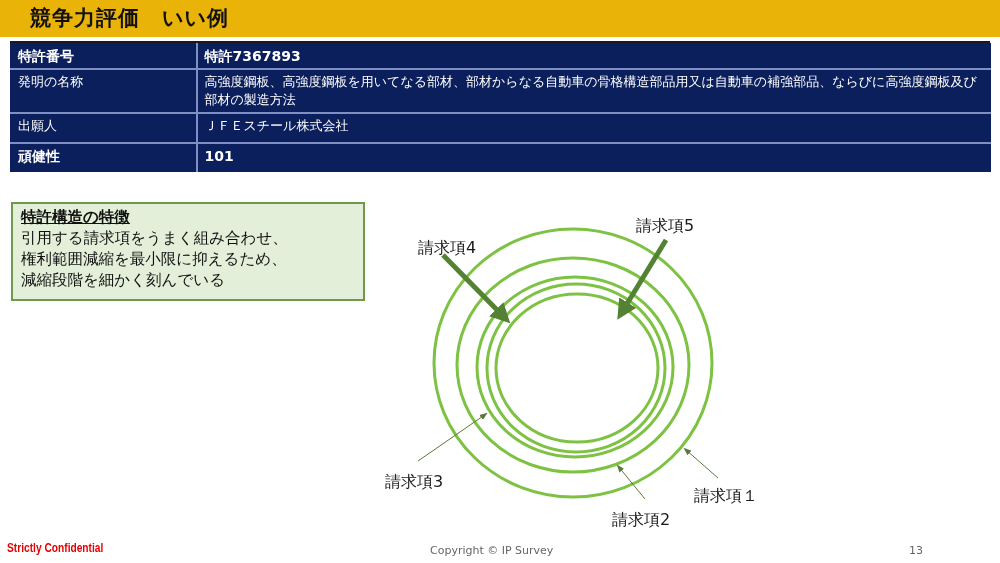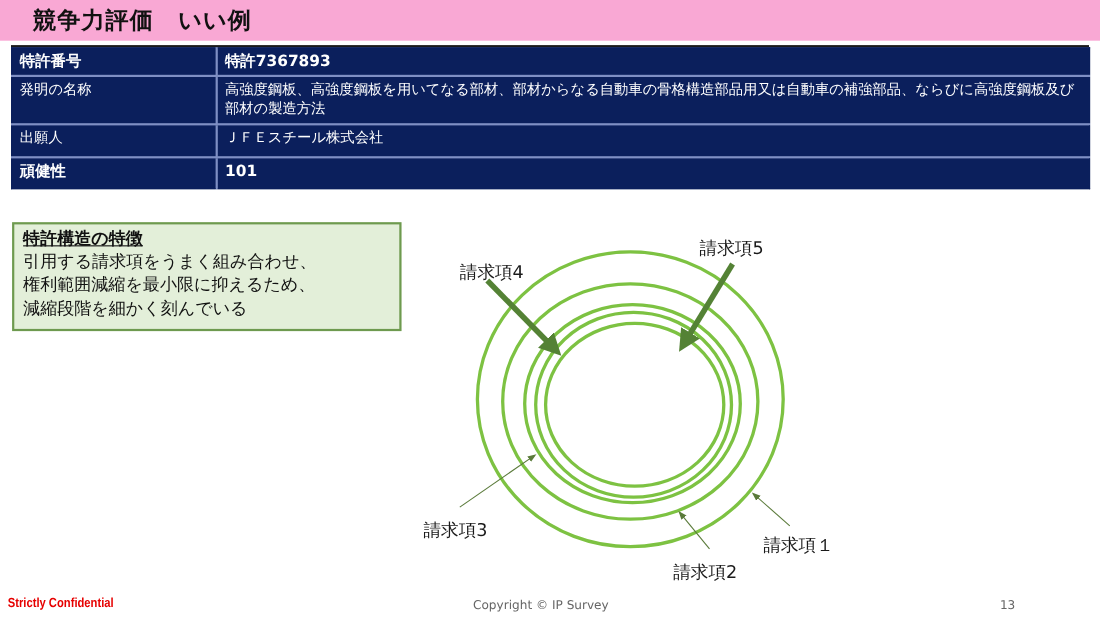--- a/index.html
+++ b/index.html
@@ -1,21 +1,21 @@
 <!DOCTYPE html>
 <html><head>
   <meta charset="utf-8">
   <style>
     * { margin: 0; padding: 0; box-sizing: border-box; }
     html, body { width: 1000px; height: 563px; background: #ffffff; overflow: hidden; }
     body { position: relative; font-family: "DejaVu Sans", "Liberation Sans", sans-serif; color: #1a1a1a; }
 
     .title-bar {
       position: absolute; left: 0; top: 0; width: 1000px; height: 37px;
-      background: #f9a8d4;
+      background: #eab308;
       text-align: right;
     }
     .title-bar .title {
       position: absolute; left: 30px; top: 4px;
       font-size: 21px; font-weight: bold; color: #111; letter-spacing: 1px;
       white-space: pre;
     }
     .title-underline {
       position: absolute; left: 10px; top: 41px; width: 980px; height: 2px; background: #1a1a1a;
     }

